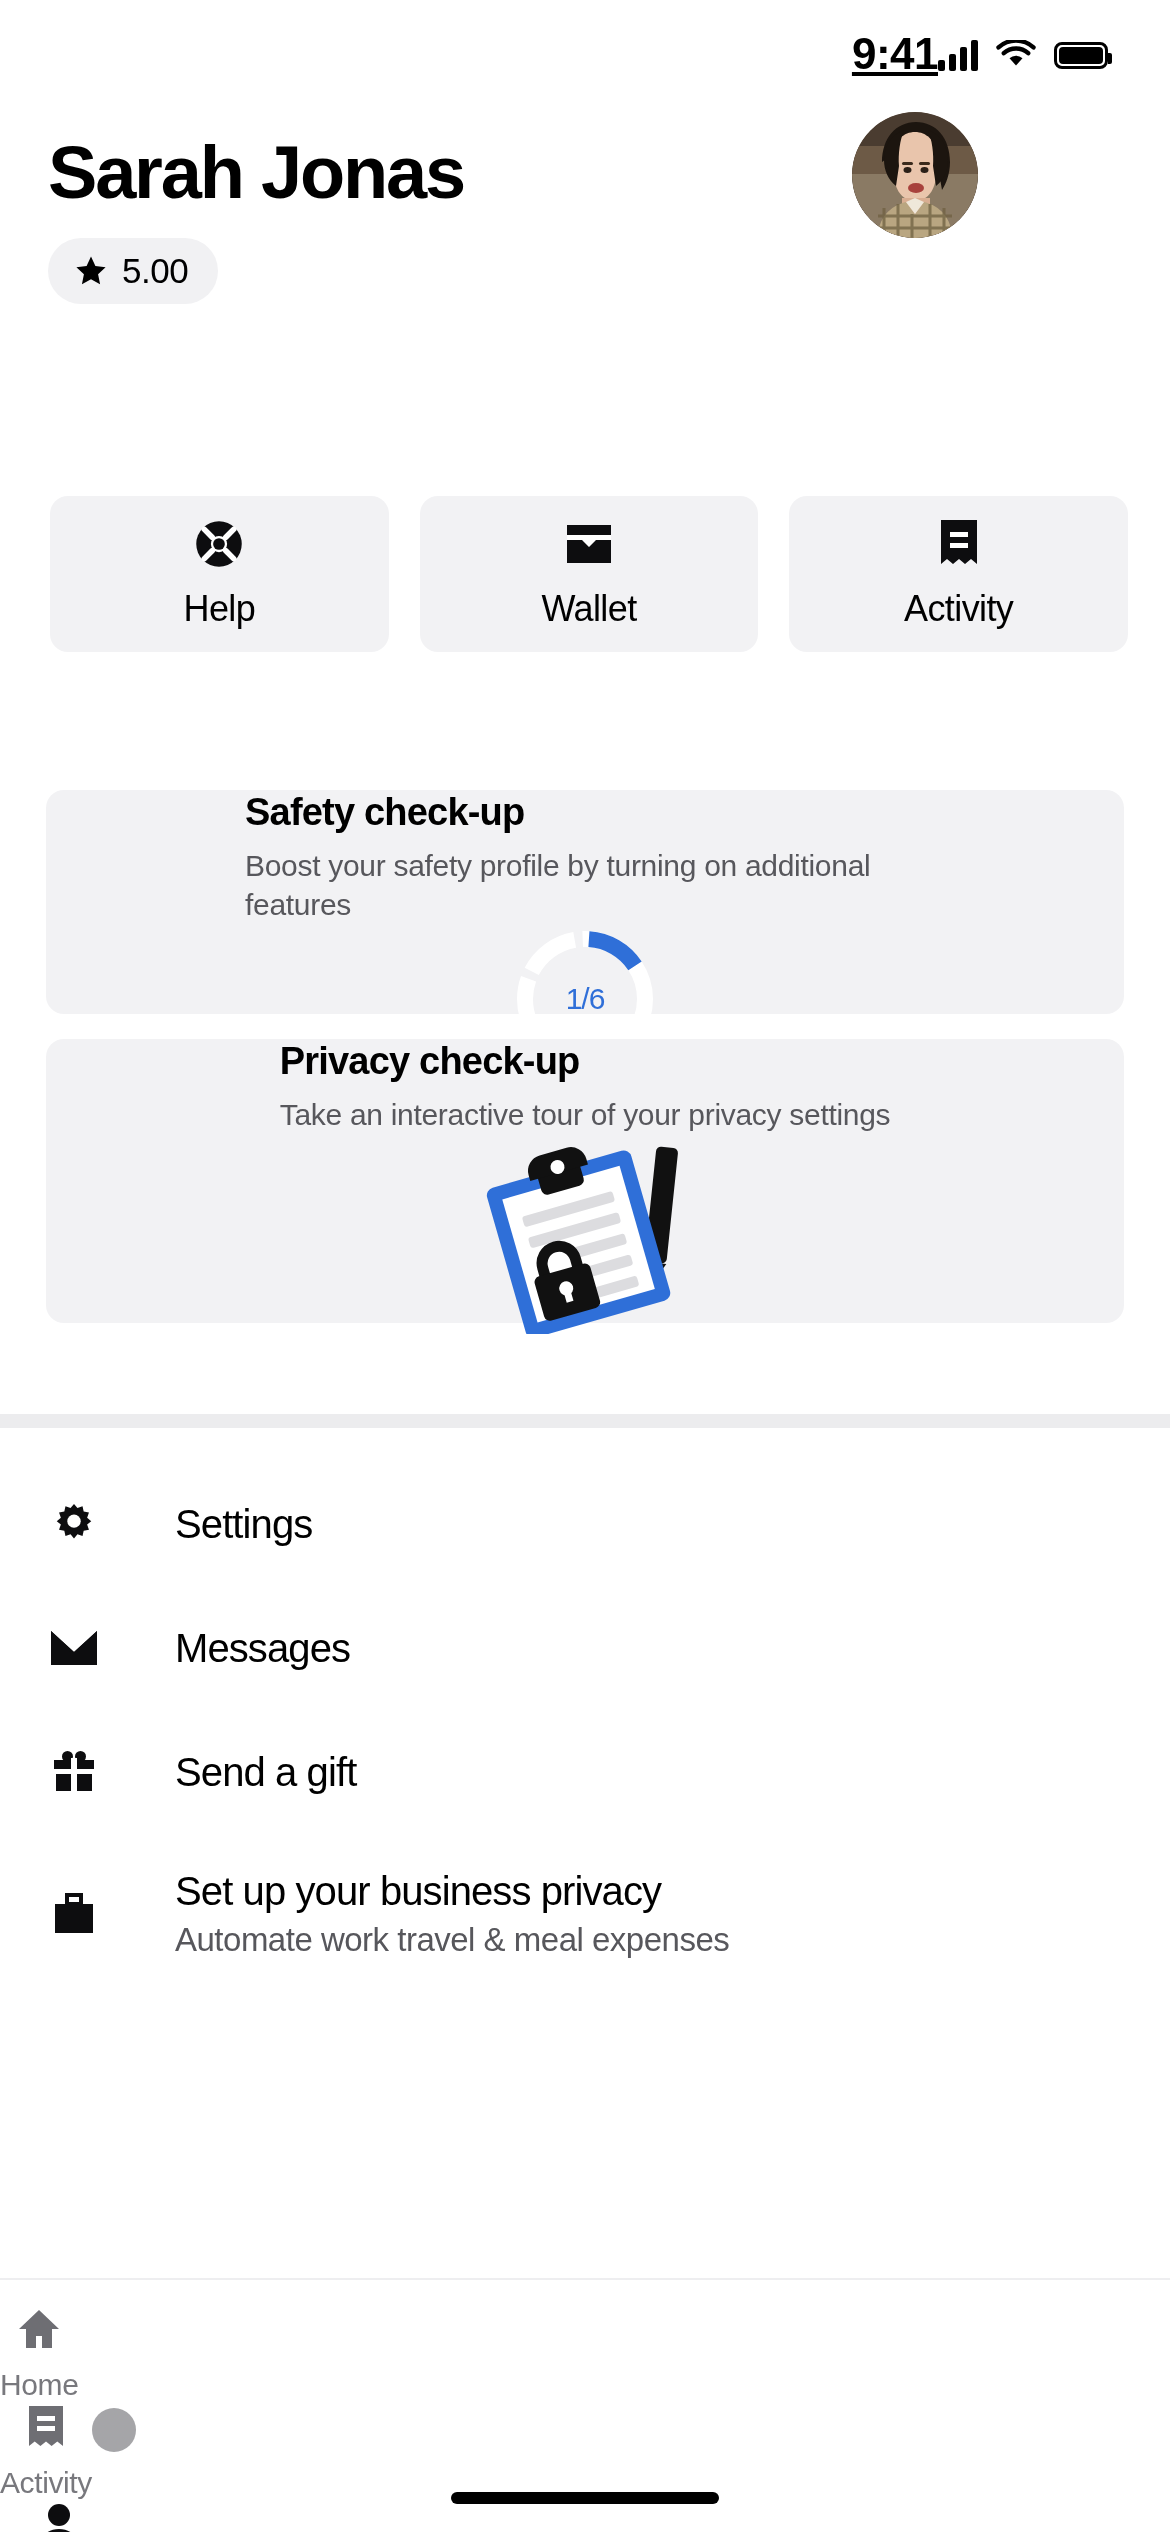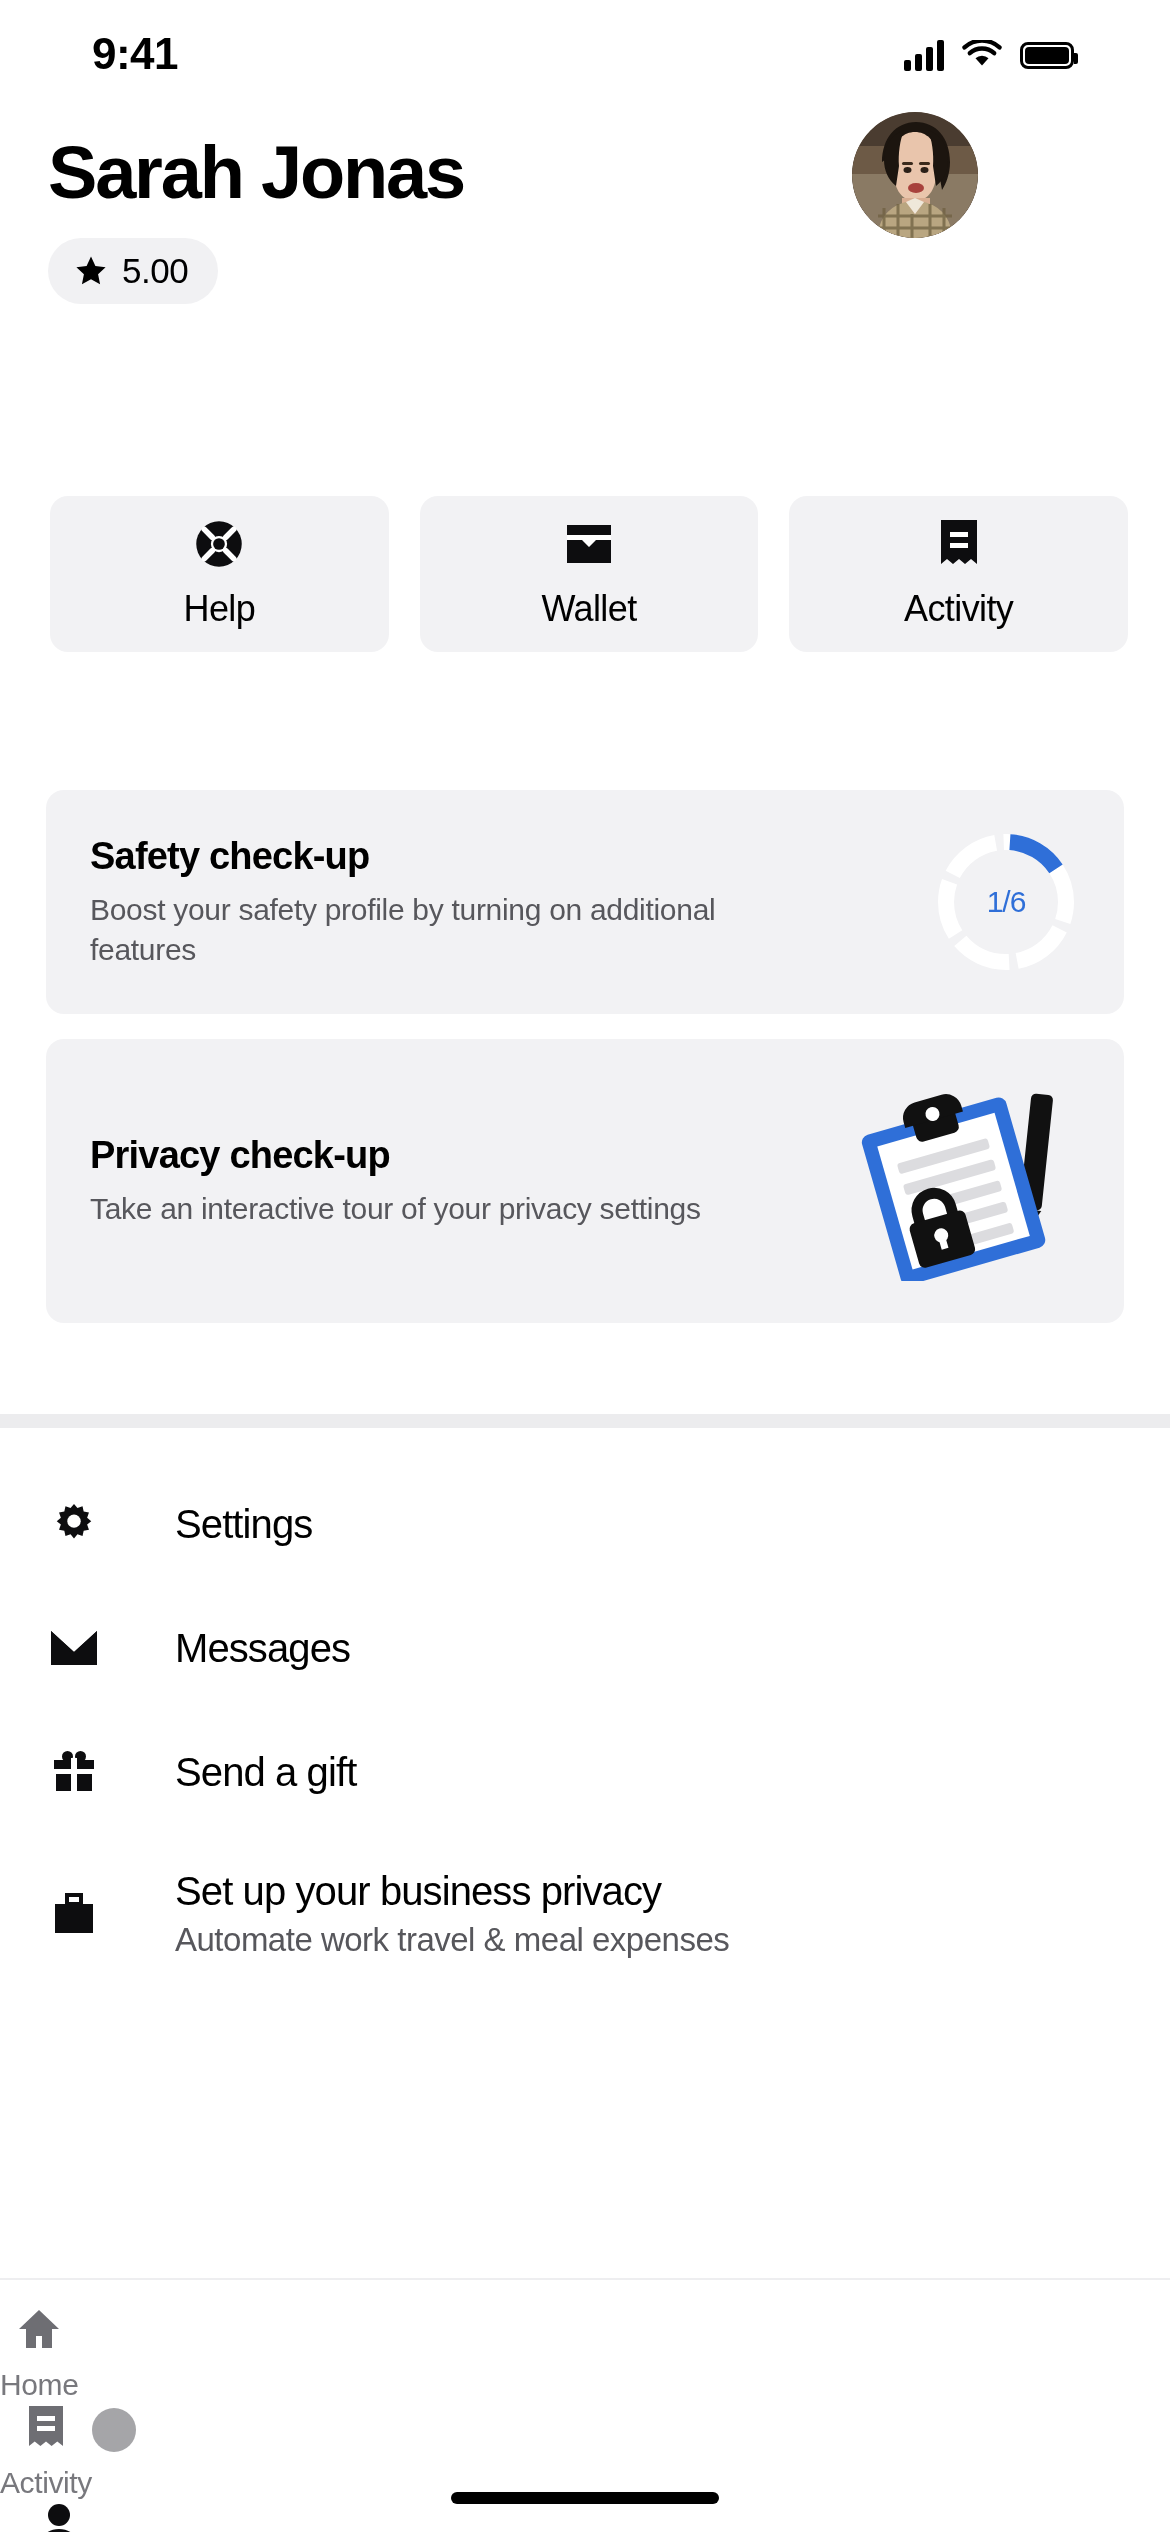--- a/index.html
+++ b/index.html
@@ -8,22 +8,23 @@
     background:#ffffff;
     font-family:"Liberation Sans", sans-serif;
     -webkit-font-smoothing:antialiased;
     overflow:hidden;
   }
   .screen { position:relative; width:1170px; height:2532px; background:#fff; }
 
   
   .statusbar {
     position:absolute; top:0; left:0; width:1170px; height:100px;
-    display:flex; align-items:center; justify-content:space-between;
-    padding:0 96px 0 92px;
+    display:flex; align-items:center; justify-content:flex-end;
+    padding:0 62px 0 92px;
+    text-decoration:underline;
   }
   .status-time {
     font-size:44px; font-weight:700; color:#000; letter-spacing:-0.5px;
     margin-top:8px;
   }
   .status-right { display:flex; align-items:center; gap:18px; margin-top:10px; }
   .sig { display:flex; align-items:flex-end; gap:4px; height:32px; }
   .sig i { display:block; width:7px; background:#000; border-radius:2px; }
   .sig i:nth-child(1){ height:11px; }
   .sig i:nth-child(2){ height:17px; }
@@ -74,20 +75,21 @@
   }
   .qa-icon { width:52px; height:52px; display:flex; align-items:center; justify-content:center; }
   .qa-label { font-size:36px; color:#000; letter-spacing:-0.6px; }
 
   
   .promo {
     position:absolute; left:46px; width:1078px;
     background:#f2f2f4; border-radius:18px;
     display:flex; align-items:center; justify-content:space-between;
     padding:0 44px;
+    flex-direction:column;
   }
   .promo-safety { top:790px; height:224px; }
   .promo-privacy { top:1039px; height:284px; }
   .promo-text { max-width:680px; }
   .promo-title {
     font-size:38px; font-weight:700; color:#000; letter-spacing:-0.8px;
     line-height:1.2;
   }
   .promo-sub {
     margin-top:10px; font-size:30px; color:#57575c; letter-spacing:-0.3px;

